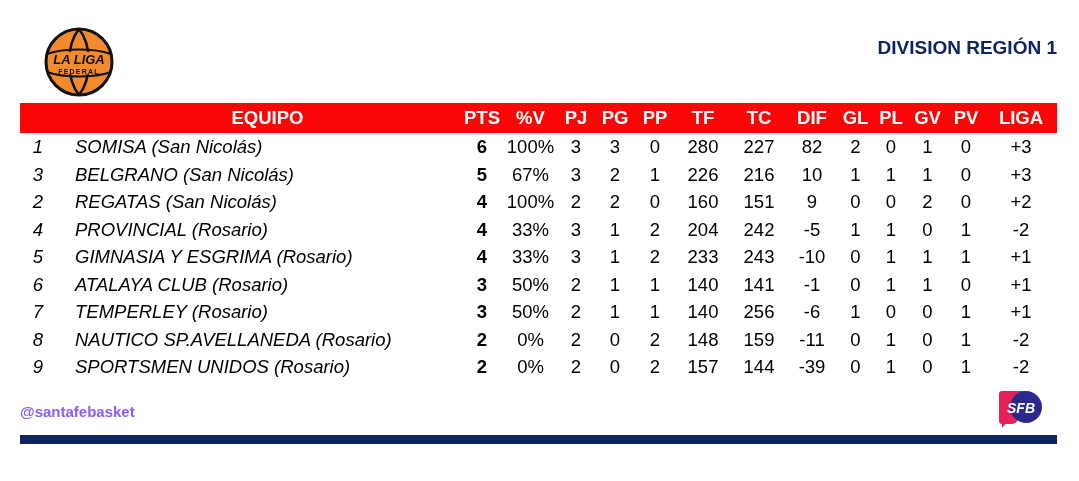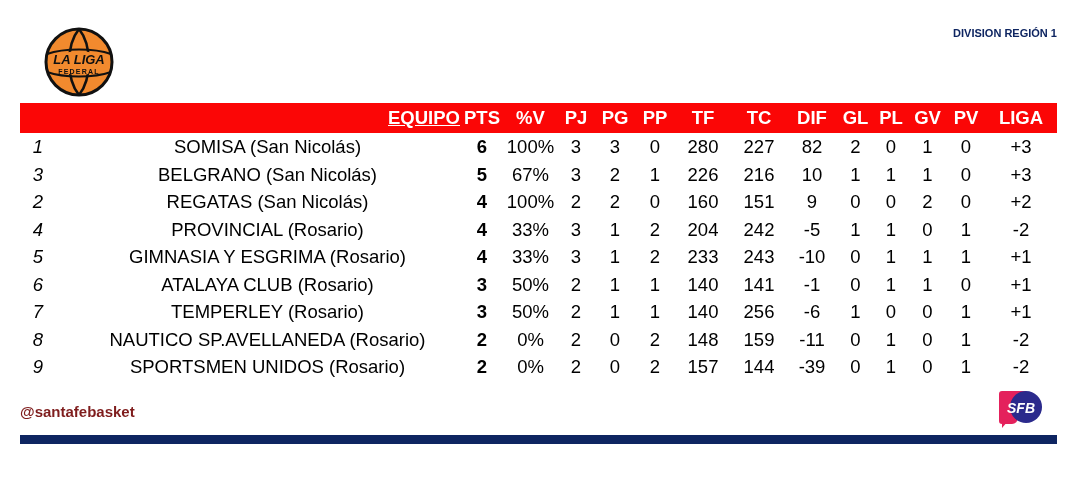--- a/index.html
+++ b/index.html
@@ -33,24 +33,24 @@
     color: #0e2561;
   }
   #main-title {
     font-size: 27px;
     font-weight: bold;
     letter-spacing: -0.2px;
     line-height: 30px;
     white-space: nowrap;
   }
   #sub-title {
-    font-size: 11px;
+    font-size: 19px;
     font-weight: bold;
     line-height: 21px;
-    margin-top: 5px;
+    margin-top: 19px;
     white-space: nowrap;
   }
 
   
   #standings-table {
     position: absolute;
     left: 20px;
     top: 103px;
     width: 1037px;
     border-collapse: collapse;
@@ -73,38 +73,38 @@
     color: #ffffff;
     font-weight: bold;
     font-size: 19px;
     height: 30px;
     line-height: 30px;
     text-align: center;
   }
   th.h-rank { width: 36px; }
   th.h-team {
     width: 404px;
-    text-align: right;
+    text-align: center;
     padding-left: 19px !important;
     box-sizing: border-box;
-    text-decoration: underline;
   }
 
   tbody td {
     color: #000000;
     text-align: center;
     font-size: 18.5px;
   }
   td.c-rank {
     font-style: italic;
     text-align: center;
     font-size: 17px;
   }
   td.c-team {
-    text-align: center;
+    font-style: italic;
+    text-align: left;
     padding-left: 19px !important;
     font-size: 19px;
     box-sizing: border-box;
   }
   td.c-pts { font-weight: bold; }
 
   
   col.w-pts   { width: 44px; }
   col.w-pv    { width: 53px; }
   col.w-pj    { width: 38px; }
@@ -117,21 +117,21 @@
   col.w-pl    { width: 34px; }
   col.w-gv    { width: 39px; }
   col.w-pvv   { width: 38px; }
   col.w-racha { width: 72px; }
 
   
   #handle {
     position: absolute;
     left: 20px;
     top: 403px;
-    color: #7f1d1d;
+    color: #8b5cf6;
     font-size: 15px;
     font-weight: bold;
     white-space: nowrap;
   }
   #footer-bar {
     position: absolute;
     left: 20px;
     top: 435px;
     width: 1037px;
     height: 9px;

